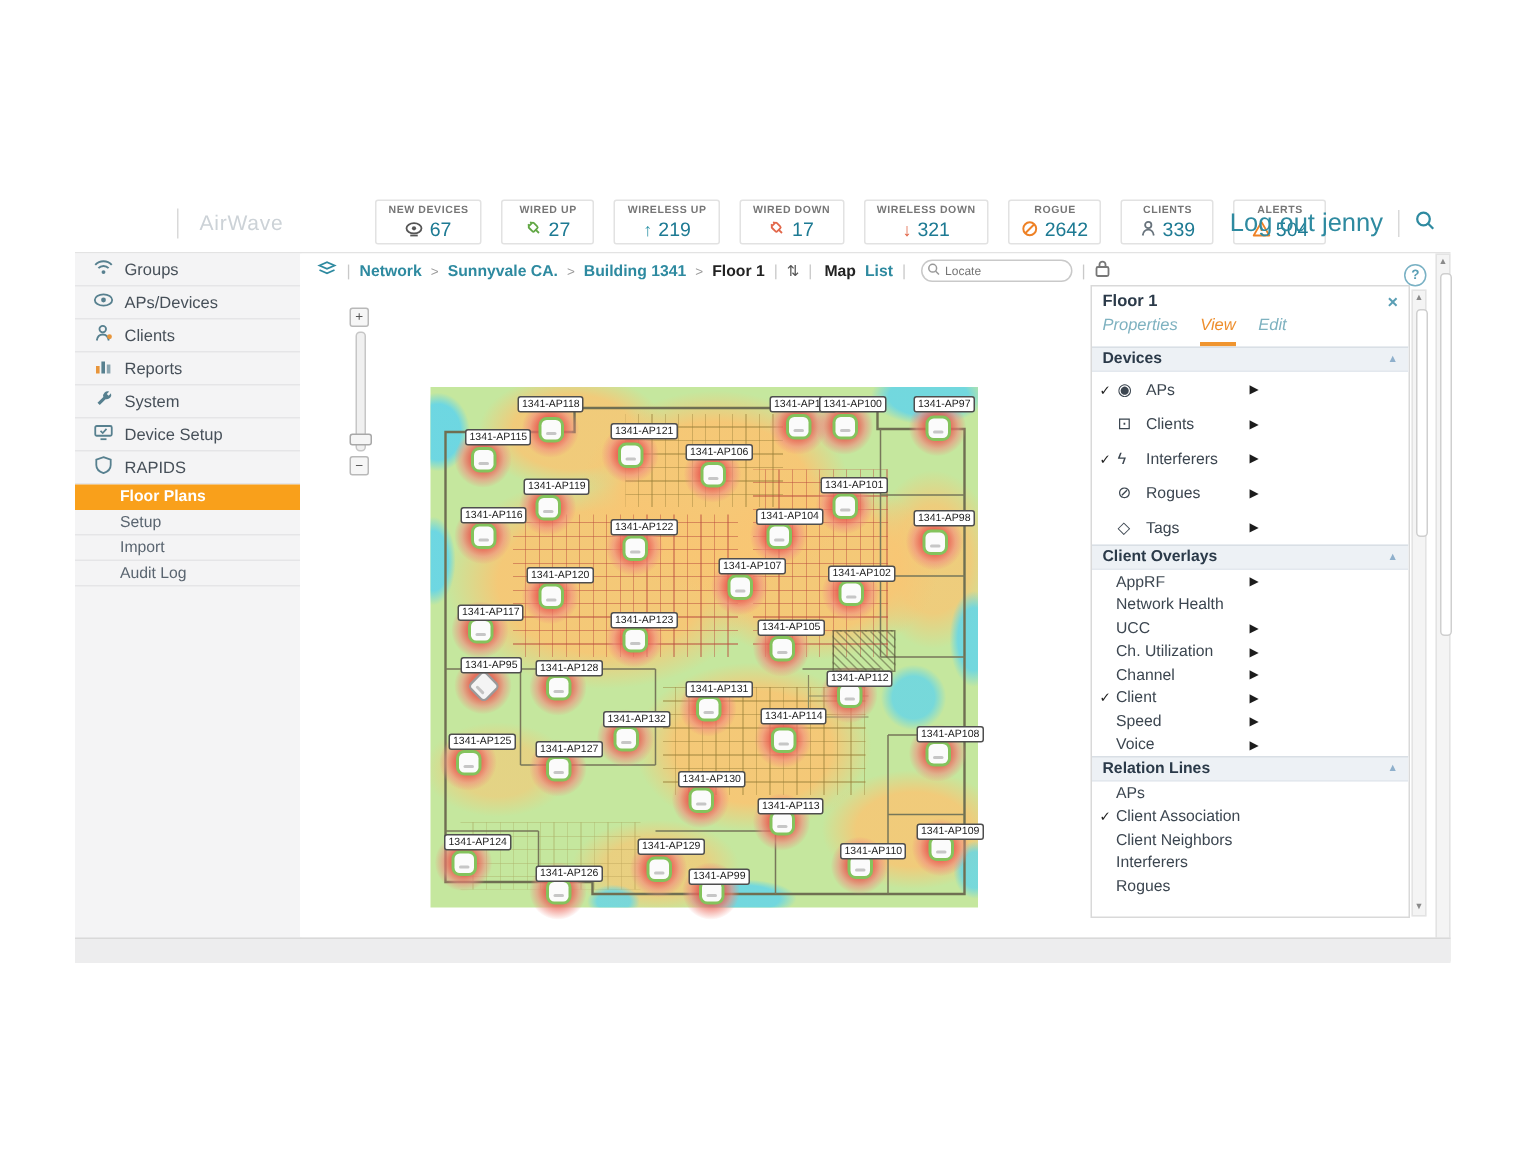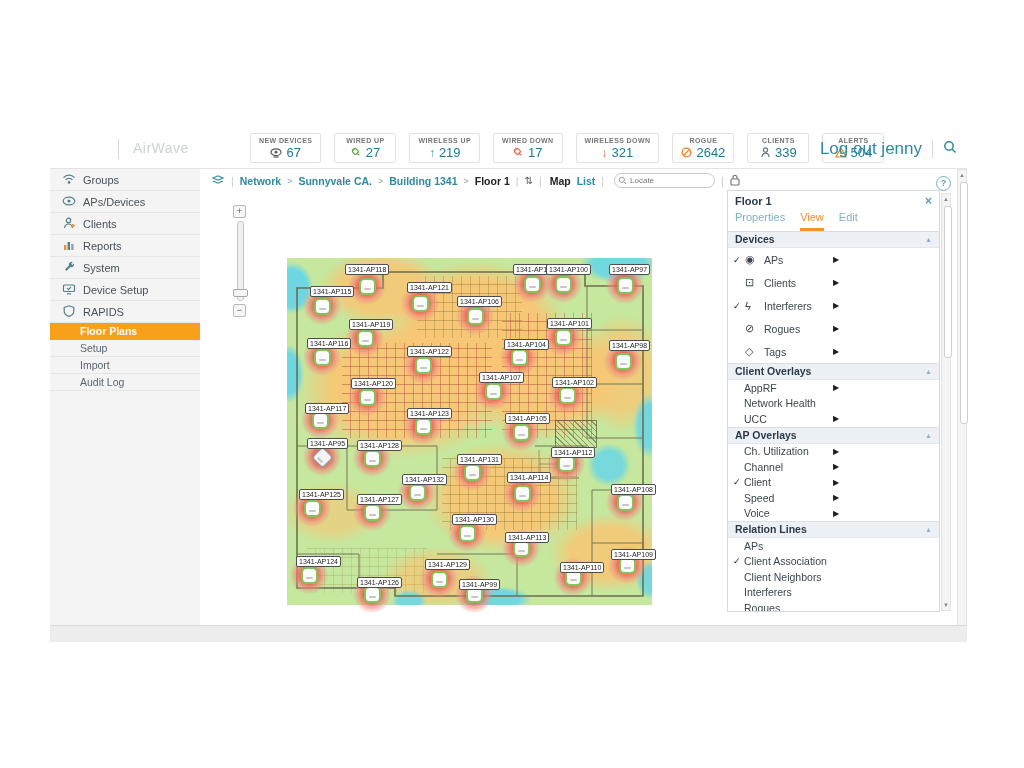--- a/index.html
+++ b/index.html
@@ -97,21 +97,21 @@
   .ap-dev::after{content:"";position:absolute;left:3px;right:3px;bottom:2.5px;height:2px;background:rgba(120,120,120,.4);border-radius:1px;}
   .ap-dev.diamond{border-radius:2px;transform:rotate(45deg);box-shadow:0 0 0 1.5px #9a9a9a;background:#f4f4f4;}
   .ap-label{position:absolute;background:#fff;border:1px solid #4e4e4e;border-radius:2px;padding:0 2px;
             font-size:7px;line-height:9px;color:#1d1d1d;white-space:nowrap;z-index:5;}
 
   
   #panel{left:527px;top:21px;width:213px;height:422px;background:#fff;border:1px solid #d9d9d9;box-sizing:border-box;overflow:hidden;}
   .p-title{position:relative;height:20px;line-height:20px;padding-left:7px;font-size:11px;font-weight:bold;color:#2b3a49;}
   .p-close{position:absolute;right:7px;top:3px;color:#5b9fb5;font-size:12px;font-weight:bold;line-height:14px;}
   .p-tabs{height:20px;padding-left:7px;display:flex;gap:15px;font-size:11px;}
-  .p-tab{color:#7fb2c0;padding-bottom:3px;}
+  .p-tab{color:#7fb2c0;padding-bottom:3px;font-style:italic;}
   .p-tab.active{color:#ee8f2e;border-bottom:3px solid #f0952f;}
   .p-sec-h{position:relative;height:15px;line-height:15px;background:#edf1f5;border-top:1px solid #d9dfe5;border-bottom:1px solid #e3e8ee;
            font-size:10.5px;font-weight:bold;color:#2b3a49;padding-left:7px;}
   .p-caret{position:absolute;right:7px;top:0;color:#8fb0cc;font-size:7px;}
   .p-row{position:relative;display:flex;align-items:center;font-size:10.5px;color:#3c4650;height:15.5px;}
   .p-row.dev{height:23px;}
   .p-check{position:absolute;left:5px;font-size:9px;color:#222;}
   .p-icon{position:absolute;left:17px;font-size:11px;color:#3c4650;}
   .p-label{margin-left:16px;}
   .p-row.dev .p-label{margin-left:36px;}
@@ -522,21 +522,20 @@
             <span class="p-label">AppRF</span>
             <span class="p-arrow">▶</span>
           </div>
           <div class="p-row">
             <span class="p-label">Network Health</span>
           </div>
           <div class="p-row">
             <span class="p-label">UCC</span>
             <span class="p-arrow">▶</span>
           </div>
-          <div class="p-sec-h">AP Overlays<span class="p-caret">▲</span></div>
           <div class="p-row">
             <span class="p-label">Ch. Utilization</span>
             <span class="p-arrow">▶</span>
           </div>
           <div class="p-row">
             <span class="p-label">Channel</span>
             <span class="p-arrow">▶</span>
           </div>
           <div class="p-row">
             <span class="p-check">✓</span>

